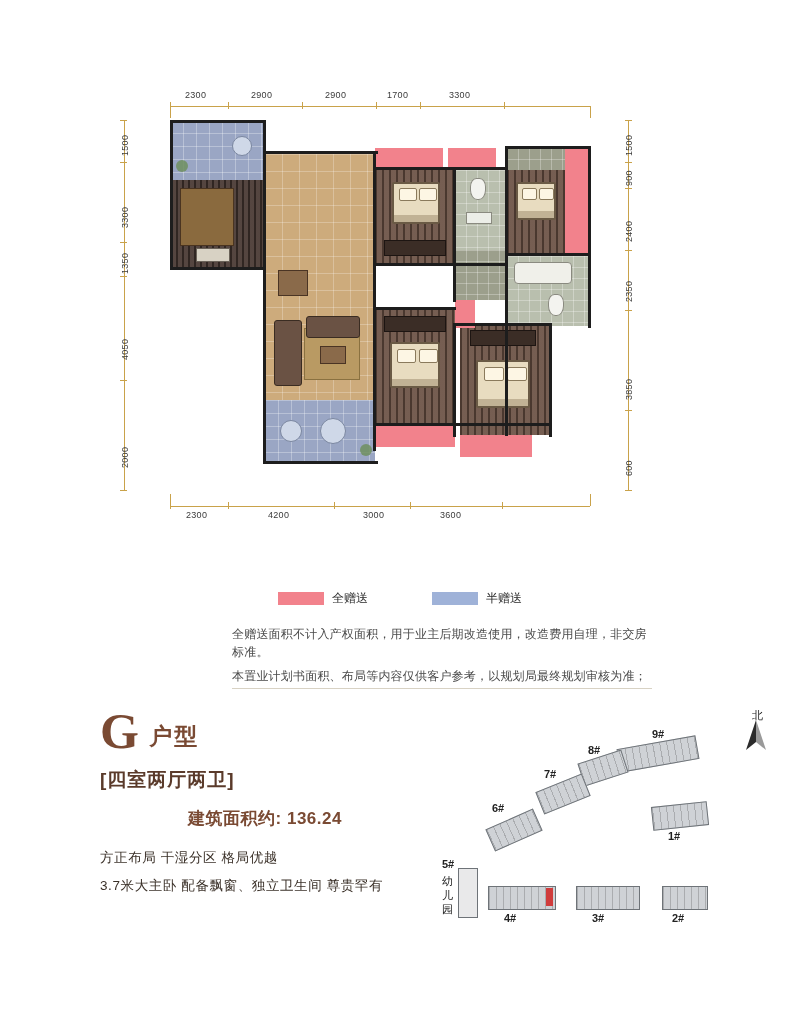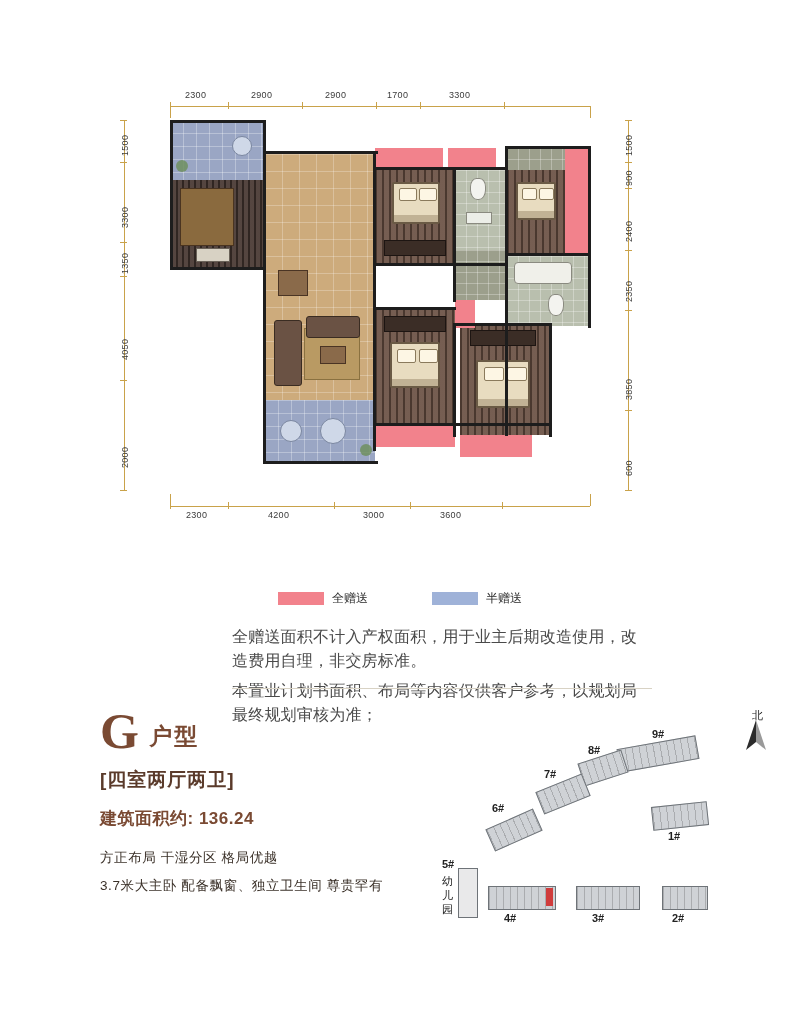--- a/index.html
+++ b/index.html
@@ -83,37 +83,37 @@
   .chair{background:#cfd8e8;border:1px solid #7b87a0;border-radius:50%;}
   .plant{background:#6f8f5f;border-radius:50%;opacity:.85;}
 
   
   .legend{position:absolute;left:0;right:0;top:590px;display:flex;justify-content:center;gap:64px;}
   .legend-item{display:flex;align-items:center;gap:8px;}
   .legend-sw{width:46px;height:13px;}
   .legend-txt{font-size:12px;color:#2b2b2b;}
 
   .notes{position:absolute;left:232px;top:625px;width:420px;}
-  .notes p{margin:0 0 6px 0;font-size:16px;line-height:1.5;color:#4a4a4a;letter-spacing:.2px;}
+  .notes p{margin:0 0 6px 0;font-size:12px;line-height:1.5;color:#4a4a4a;letter-spacing:.2px;}
 
   .rule{position:absolute;left:232px;top:688px;width:420px;height:1px;background:#d8d2c4;}
 
   
   .title-block{position:absolute;left:100px;top:705px;width:330px;}
   .t-g{
     font-family:"Liberation Serif","DejaVu Serif",serif;
     font-size:50px;line-height:52px;color:#7a4a33;font-weight:700;
     display:inline-block;vertical-align:-4px;
   }
   .t-huxing{
     font-size:23px;color:#7a4a33;font-weight:700;display:inline-block;margin-left:6px;
     letter-spacing:2px;
   }
   .t-sub{font-size:19px;color:#5a3a2a;font-weight:700;margin-top:10px;letter-spacing:1px;}
-  .t-area{font-size:17px;color:#7a4a33;font-weight:700;margin-top:14px;letter-spacing:.5px;}
+  .t-area{font-size:17px;color:#7a4a33;font-weight:700;margin-top:14px;letter-spacing:.5px;text-align:center;}
   .t-feat{margin-top:14px;}
   .t-feat div{font-size:13.5px;color:#3a3028;line-height:2.05;letter-spacing:.6px;}
 
   
   .site{position:absolute;left:440px;top:700px;width:350px;height:290px;}
   .blk{position:absolute;}
   .blk-body{
     background:#cfd2d6;border:1px solid #6e7378;
     background-image:repeating-linear-gradient(90deg,rgba(0,0,0,.18) 0 1px,transparent 1px 7px);
   }

